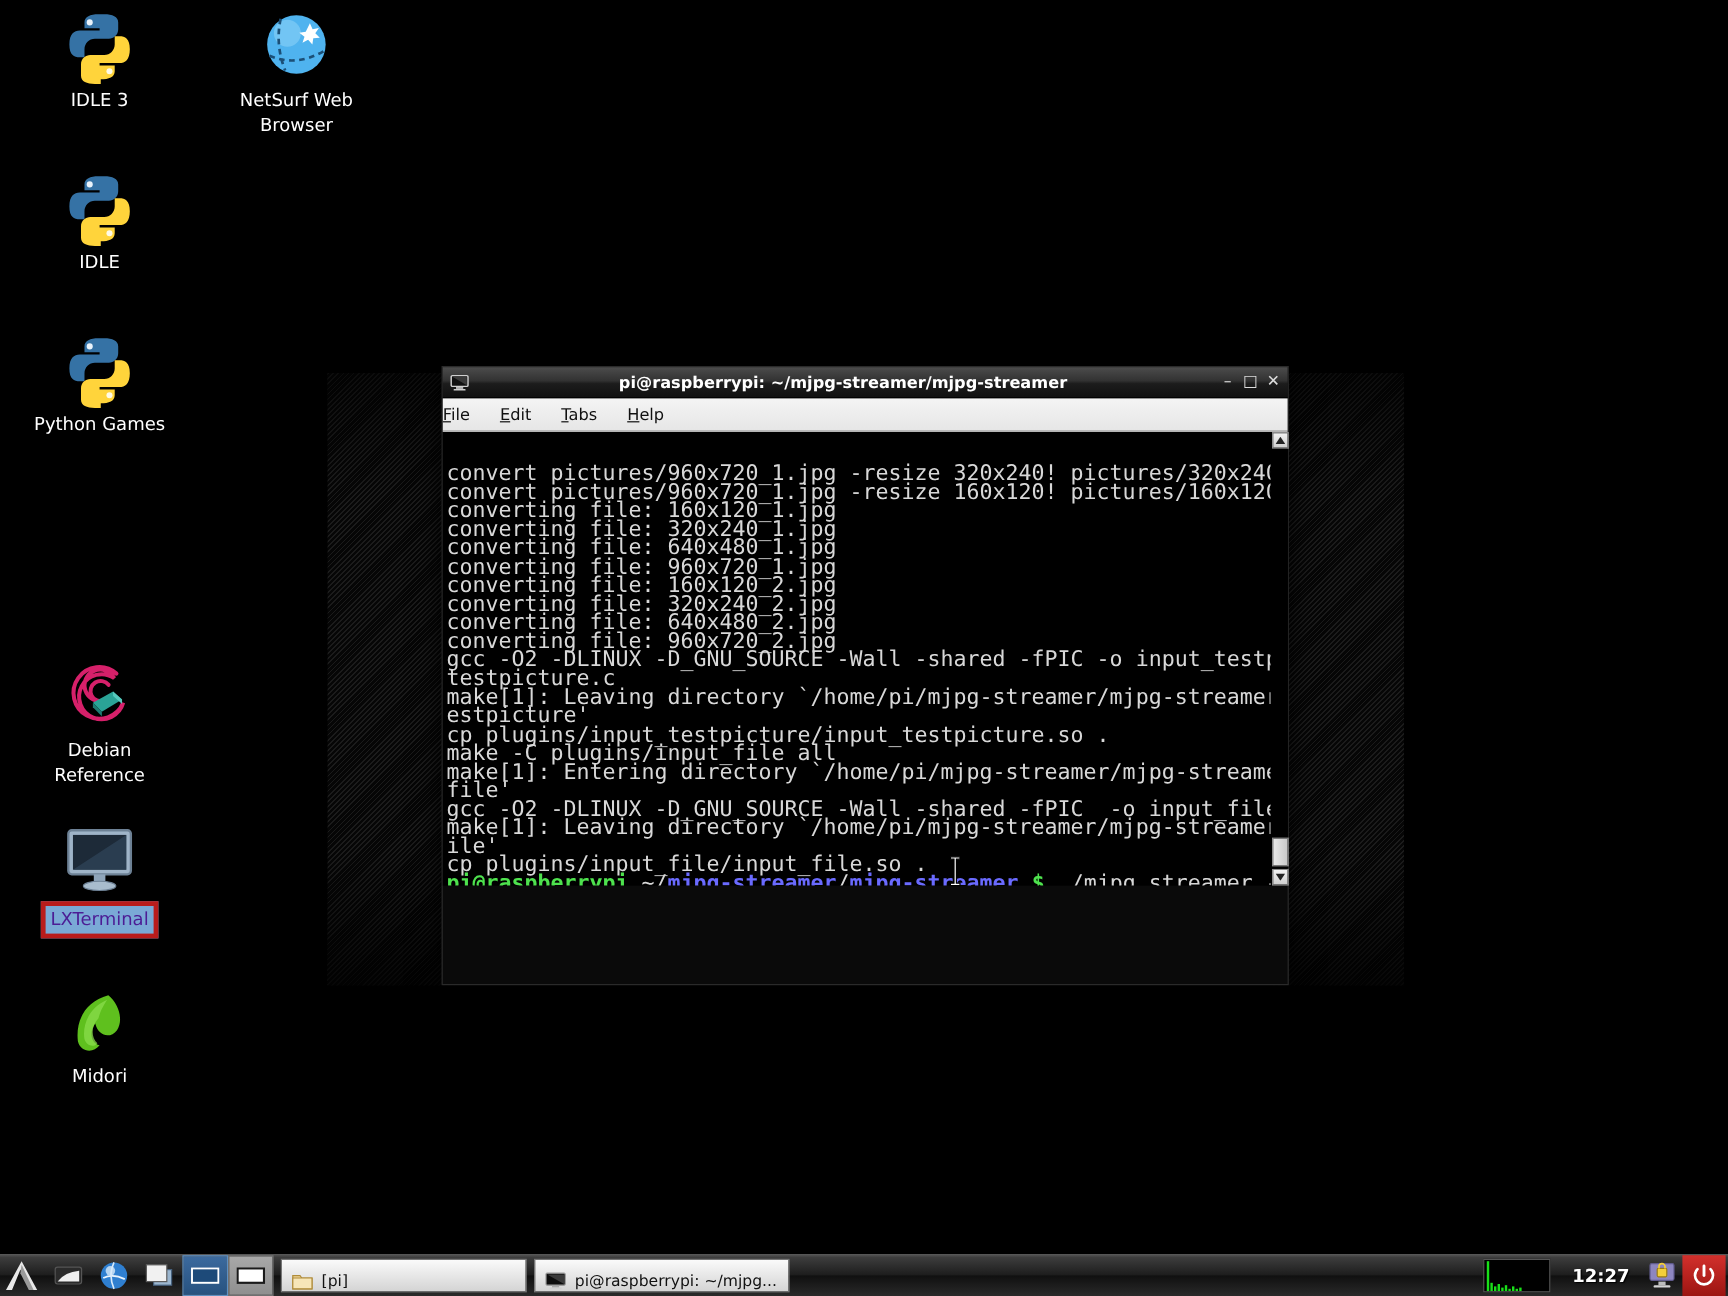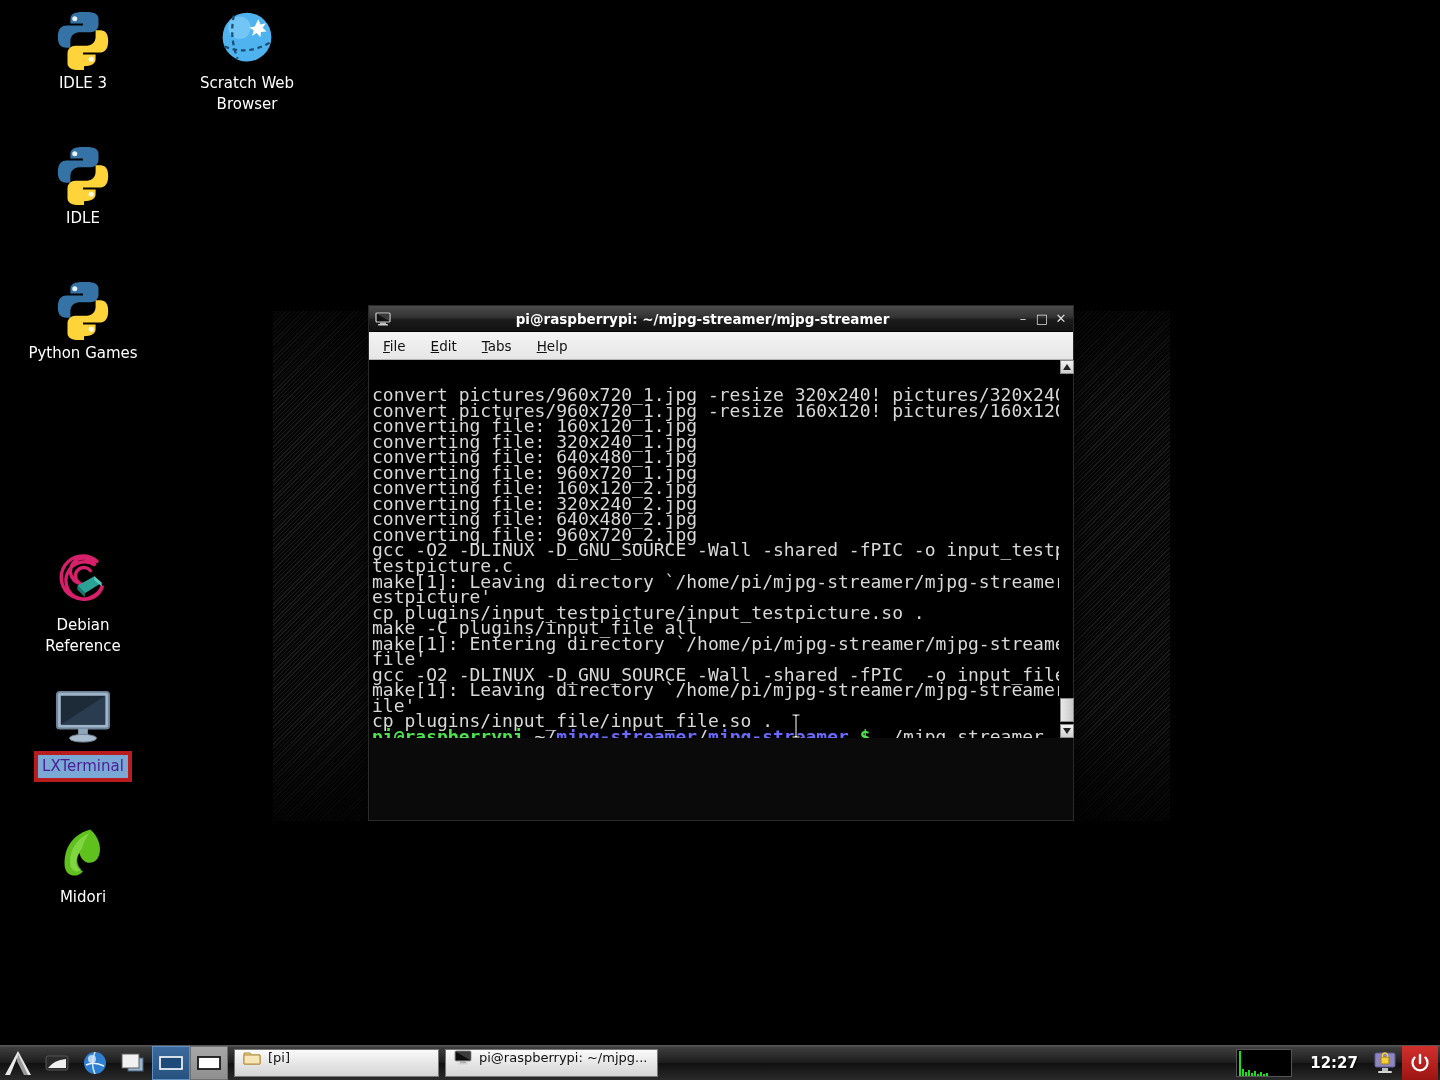--- a/index.html
+++ b/index.html
@@ -82,21 +82,20 @@
     display: flex; align-items: center; justify-content: center;
     color: #dcdcdc; font-size: 13px; font-family: "DejaVu Sans", sans-serif;
     cursor: pointer;
   }
 
   #menubar {
     height: 28px;
     background: linear-gradient(to bottom, #f4f4f4 0%, #e6e6e6 100%);
     border-bottom: 1px solid #b4b4b4;
     display: flex; align-items: center;
-    padding-left: 14px;
     text-align: right;
   }
   .menu-item {
     font-size: 13.5px; color: #111;
     font-family: "DejaVu Sans", sans-serif;
     margin-right: 25px;
     cursor: pointer;
   }
   .menu-item u { text-decoration: underline; }
 
@@ -173,21 +172,21 @@
   }
   .launcher.pager-inactive {
     background: linear-gradient(to bottom, #a8a8a8, #8f8f8f);
     border: 1px solid #707070;
   }
   .task-btn {
     height: 28px;
     background: linear-gradient(to bottom, #fafafa, #d4d4d4);
     border: 1px solid #777;
     margin-left: 6px;
-    display: flex; align-items: flex-start;
+    display: flex; align-items: flex-end;
     padding: 0 8px;
     color: #111; font-size: 13px;
     font-family: "DejaVu Sans", sans-serif;
     cursor: pointer;
     white-space: nowrap;
     overflow: hidden;
   }
   .task-btn .tb-icon { margin-right: 7px; display:flex; align-items:center; }
   #tray { margin-left: auto; display: flex; align-items: center; height: 34px; padding-right: 2px; padding-left: 20px; }
   #cpu-monitor {
@@ -229,21 +228,21 @@
       <div class="desktop-icon" style="left: 182px; top: 8px;">
         <div class="glyph">
           <svg width="60" height="60" viewBox="0 0 64 64">
       <circle cx="32" cy="30" r="26" fill="#4fb3ef"></circle>
       <circle cx="24" cy="20" r="12" fill="#8fd4f7" opacity="0.55"></circle>
       <path d="M18 7 Q13 30 22 53" stroke="#1b4f77" stroke-width="2.4" fill="none" stroke-dasharray="5 4"></path>
       <path d="M8 40 Q32 50 56 36" stroke="#1b4f77" stroke-width="2.4" fill="none" stroke-dasharray="5 4"></path>
       <path d="M44 11 l2.4 5.4 5.6-1.2-3.2 4.8 4 4-5.8.4-.8 5.6-3.8-4.3-5 2.7 1.8-5.4-4.6-3.4 5.7-1Z" fill="#ffffff"></path>
     </svg>
         </div>
-        <div><span class="dlabel">Scratch Web Browser</span></div>
+        <div><span class="dlabel">NetSurf Web Browser</span></div>
       </div>
       <div class="desktop-icon" style="left: 18px; top: 143px;">
         <div class="glyph">
           <svg width="62" height="62" viewBox="0 0 64 64">
       <path d="M31 4c-7 0-12 2-12 7v5h13v2H15c-5 0-9 3-9 12s4 11 9 11h4v-7c0-5 4-9 9-9h12c4 0 8-3 8-8V11c0-5-5-7-12-7h-5z" fill="#3572A5"></path>
       <circle cx="23.5" cy="11" r="2.6" fill="#eaf3fb"></circle>
       <path d="M33 60c7 0 12-2 12-7v-5H32v-2h17c5 0 9-3 9-12s-4-11-9-11h-4v7c0 5-4 9-9 9H24c-4 0-8 3-8 8v10c0 5 5 7 12 7h5z" fill="#FFD43B"></path>
       <circle cx="40.5" cy="53" r="2.6" fill="#fffbe8"></circle>
     </svg>
         </div>

